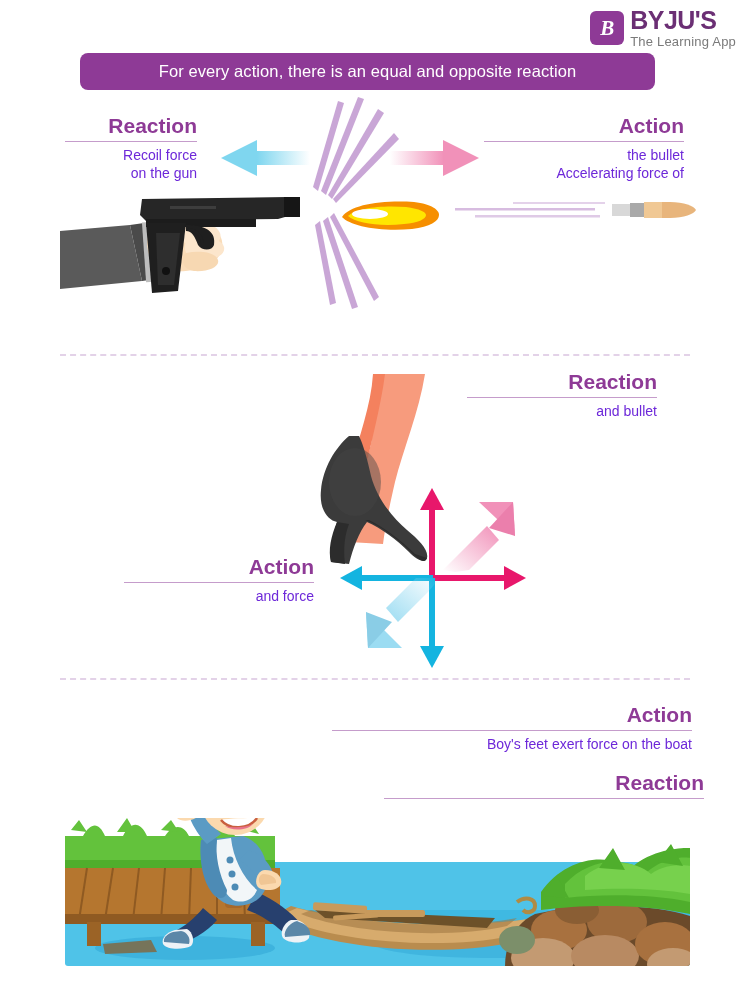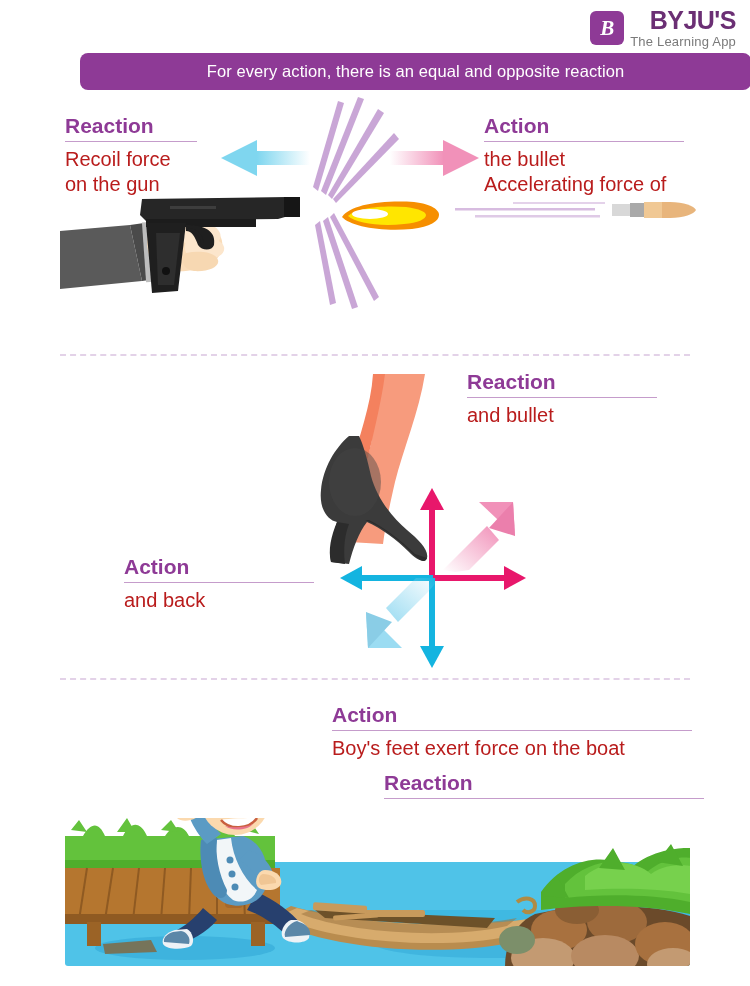--- a/index.html
+++ b/index.html
@@ -12,39 +12,39 @@
   .page { position: relative; width: 750px; height: 986px; }
 
   
   .logo { position: absolute; top: 8px; right: 14px; display: flex; align-items: center; gap: 6px; }
   .logo-mark {
     width: 34px; height: 34px; border-radius: 6px; background: #8e3a96;
     display: flex; align-items: center; justify-content: center;
   }
   .logo-mark span { color: #fff; font-size: 21px; font-weight: bold; font-style: italic; font-family: "Liberation Serif", serif; }
   .logo-text { line-height: 1; }
-  .logo-name { font-size: 25px; font-weight: bold; color: #6b2f74; letter-spacing: -.5px; text-align: right; }
+  .logo-name { font-size: 25px; font-weight: bold; color: #6b2f74; letter-spacing: -.5px; }
   .logo-tag { font-size: 13px; color: #7a7a7a; letter-spacing: .2px; margin-top: 2px; }
 
   
   .banner {
-    position: absolute; left: 80px; top: 53px; width: 671px; height: 37px;
+    position: absolute; left: 80px; top: 53px; width: 575px; height: 37px;
     background: #8e3a96; border-radius: 8px;
     display: flex; align-items: center; justify-content: center;
   }
   .banner-text { color: #fff; font-size: 16.5px; letter-spacing: .1px; }
 
   
-  .callout { position: absolute; }
+  .callout { position: absolute; text-align: right; }
   .callout h3 {
     font-size: 21px; font-weight: bold; color: #8e3a96; line-height: 1.1;
     padding-bottom: 4px;
   }
   .callout .rule { height: 1px; background: #c59ccb; margin-bottom: 5px; }
-  .callout p { font-size: 20px; color: #b91c1c; line-height: 1.25; }
+  .callout p { font-size: 14px; color: #6d28d9; line-height: 1.25; }
 
   
   .divider {
     position: absolute; left: 60px; width: 630px; height: 0;
     border-top: 2px dashed #e3d2e8;
   }
 
   
   .art { position: absolute; }
   svg { display: block; overflow: visible; }
@@ -178,21 +178,21 @@
 
   <div class="callout" style="left:467px; top:370px; width:190px;">
     <h3>Reaction</h3>
     <div class="rule"></div>
     <p>and bullet</p>
   </div>
 
   <div class="callout" style="left:124px; top:555px; width:190px;">
     <h3>Action</h3>
     <div class="rule"></div>
-    <p>and back</p>
+    <p>and force</p>
   </div>
 
   <div class="art" style="left:315px; top:372px;">
     <svg width="150" height="215" viewBox="0 0 150 215">
 
       <path d="M58,2 L110,2 C104,40 88,78 80,110 C74,136 70,156 68,172 L34,170 C40,136 48,104 56,72 C60,48 60,20 58,2 Z" fill="#f79b7d"></path>
       <path d="M58,2 L70,2 C66,34 56,70 50,100 L36,96 C44,64 56,34 58,2 Z" fill="#f4815e"></path>
 
       <path d="M34,64 C20,76 8,96 6,118 C4,136 12,148 22,150 C18,164 14,178 16,190 L34,192 C38,176 44,160 52,150 C66,156 82,168 94,180 C102,188 110,192 112,186 C114,178 104,168 92,158 C76,144 62,126 56,104 C52,86 48,72 44,64 Z" fill="#3b3b3b"></path>
       <path d="M22,150 C16,164 13,178 16,190 L30,192 C28,176 30,162 34,152 Z" fill="#2c2c2c"></path>

